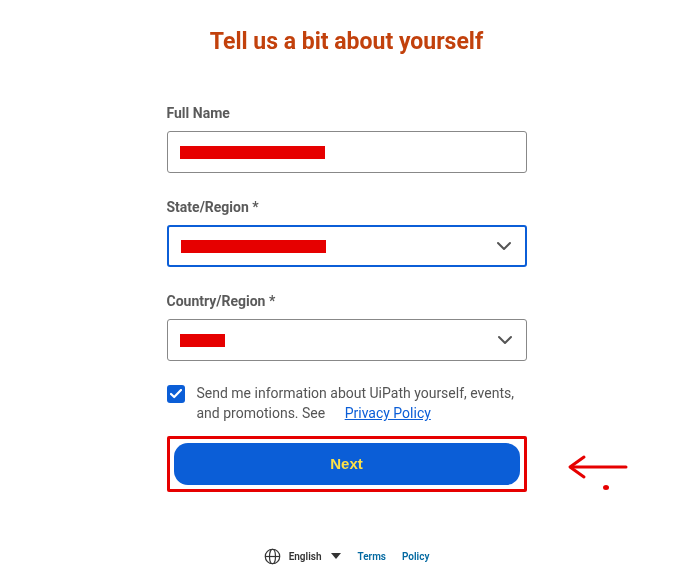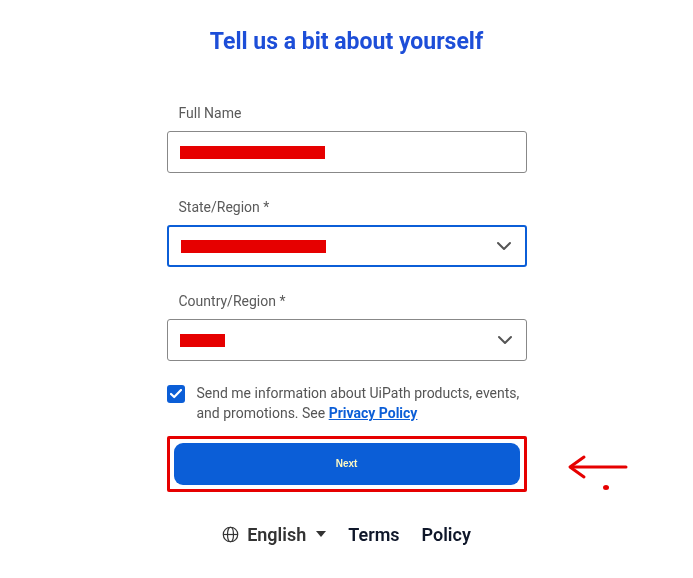--- a/index.html
+++ b/index.html
@@ -11,34 +11,33 @@
       position: relative;
     }
     .container {
       width: 360px;
       margin: 0 auto;
       padding-top: 28px;
     }
     .page-title {
       font-size: 23px;
       font-weight: 700;
-      color: #1d4ed8;
+      color: #c2410c;
       text-align: center;
       margin-bottom: 50px;
     }
     .field {
       margin-bottom: 26px;
     }
     .field-label {
       display: block;
       font-size: 14px;
-      font-weight: 400;
+      font-weight: 700;
       color: #5a5a5a;
       margin-bottom: 10px;
-      margin-left: 12px;
     }
     .text-input {
       width: 100%;
       height: 42px;
       border: 1px solid #888;
       border-radius: 3px;
       padding: 0 12px;
       font-size: 14px;
       color: #333;
       background: #fff;
@@ -99,59 +98,60 @@
     }
     .checkbox svg { display:block; }
     .checkbox-text {
       font-size: 14px;
       color: #555;
       line-height: 1.45;
     }
     .link {
       color: #0b5ed7;
       text-decoration: underline;
-      font-weight: 700;
-      cursor: pointer;
+      font-weight: 400;
+      cursor: pointer;
+      margin-left: 16px;
     }
     .next-wrap {
       border: 3px solid #e60000;
       padding: 4px;
       border-radius: 2px;
       position: relative;
     }
     .next-btn {
       width: 100%;
       height: 42px;
       background: #0b5ed7;
-      color: #fef9c3;
+      color: #fde047;
       border: none;
-      border-radius: 9px;
+      border-radius: 14px;
+      font-size: 15px;
+      font-weight: 700;
+      cursor: pointer;
+    }
+    .footer {
+      display: flex;
+      align-items: center;
+      justify-content: center;
+      gap: 16px;
+      margin-top: 56px;
       font-size: 10px;
-      font-weight: 700;
-      cursor: pointer;
-    }
-    .footer {
-      display: flex;
-      align-items: center;
-      justify-content: center;
-      gap: 22px;
-      margin-top: 32px;
-      font-size: 18px;
     }
     .lang-select {
       display: flex;
       align-items: center;
       gap: 8px;
       cursor: pointer;
       color: #333;
       font-weight: 600;
     }
     .globe svg { display:block; }
     .footer-link {
-      color: #0f172a;
+      color: #0369a1;
       font-weight: 600;
       cursor: pointer;
     }
     .arrow-annot {
       position: absolute;
       left: 560px;
       top: 454px;
       pointer-events: none;
     }
     .arrow-annot svg { display:block; }
@@ -214,21 +214,21 @@
     </div>
   </div>
 
   <div class="checkbox-row">
     <div class="checkbox">
       <svg width="12" height="10" viewBox="0 0 12 10">
           <path d="M1 5 L4.2 8 L11 1" stroke="#fff" stroke-width="2.2" fill="none" stroke-linecap="round" stroke-linejoin="round"></path>
         </svg>
     </div>
     <div class="checkbox-text">
-      <span>Send me information about UiPath products, events, and promotions. See </span><a class="link">Privacy Policy</a>
+      <span>Send me information about UiPath yourself, events, and promotions. See </span><a class="link">Privacy Policy</a>
     </div>
   </div>
 
   <div class="next-wrap">
     <button class="next-btn">Next</button>
   </div>
 
   <div class="footer">
     <div class="lang-select">
       <span class="globe">

